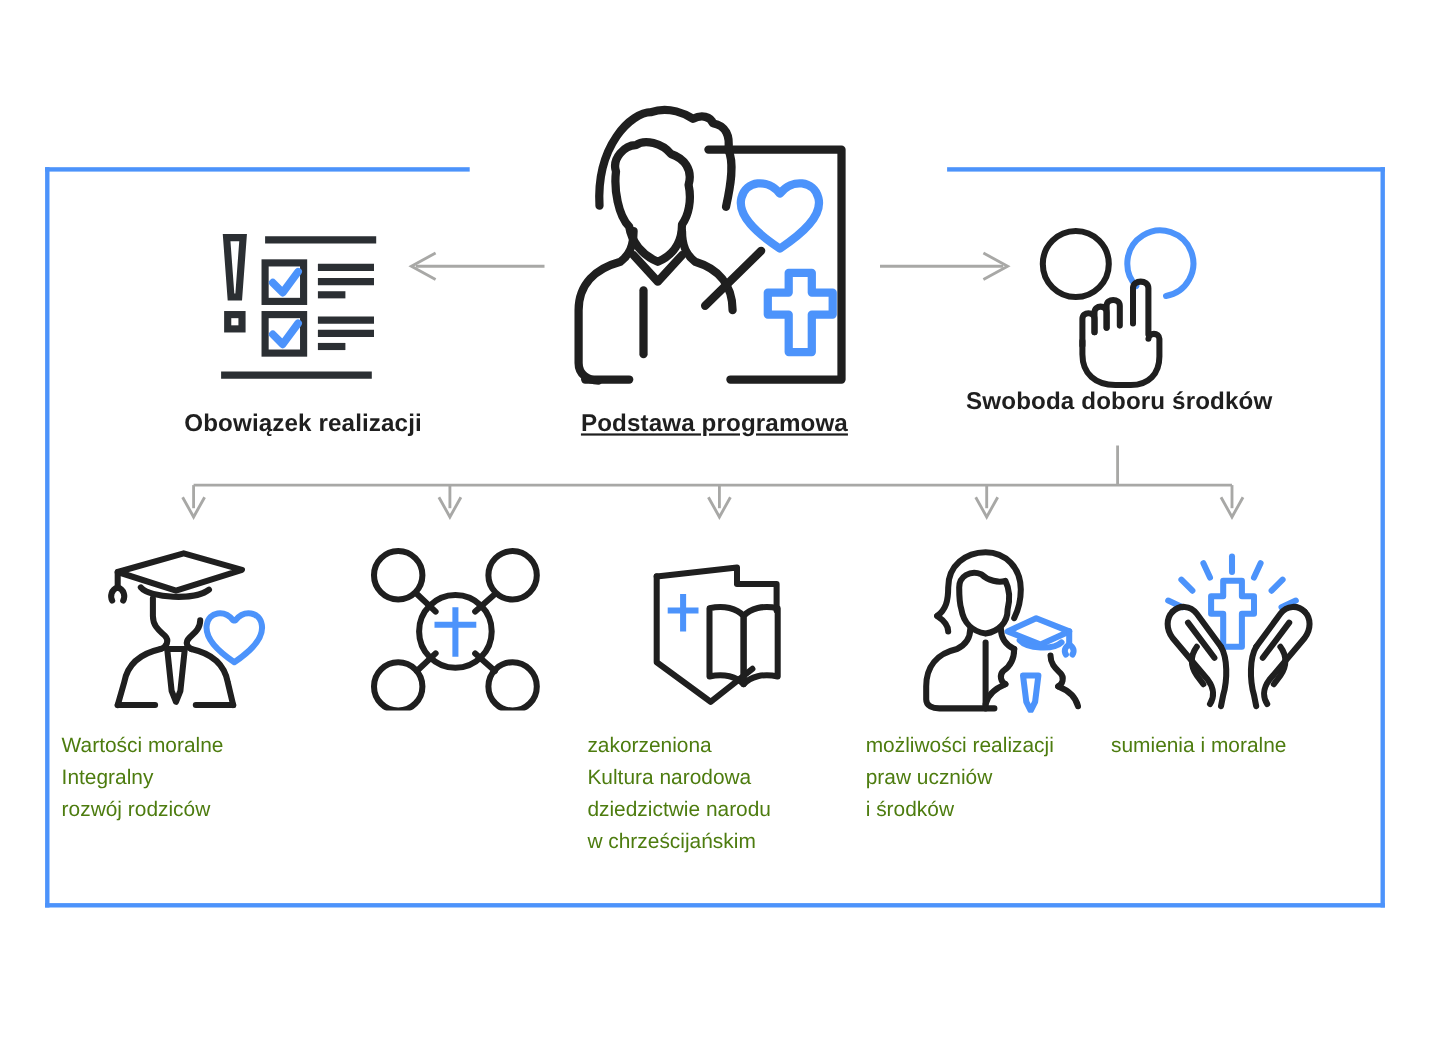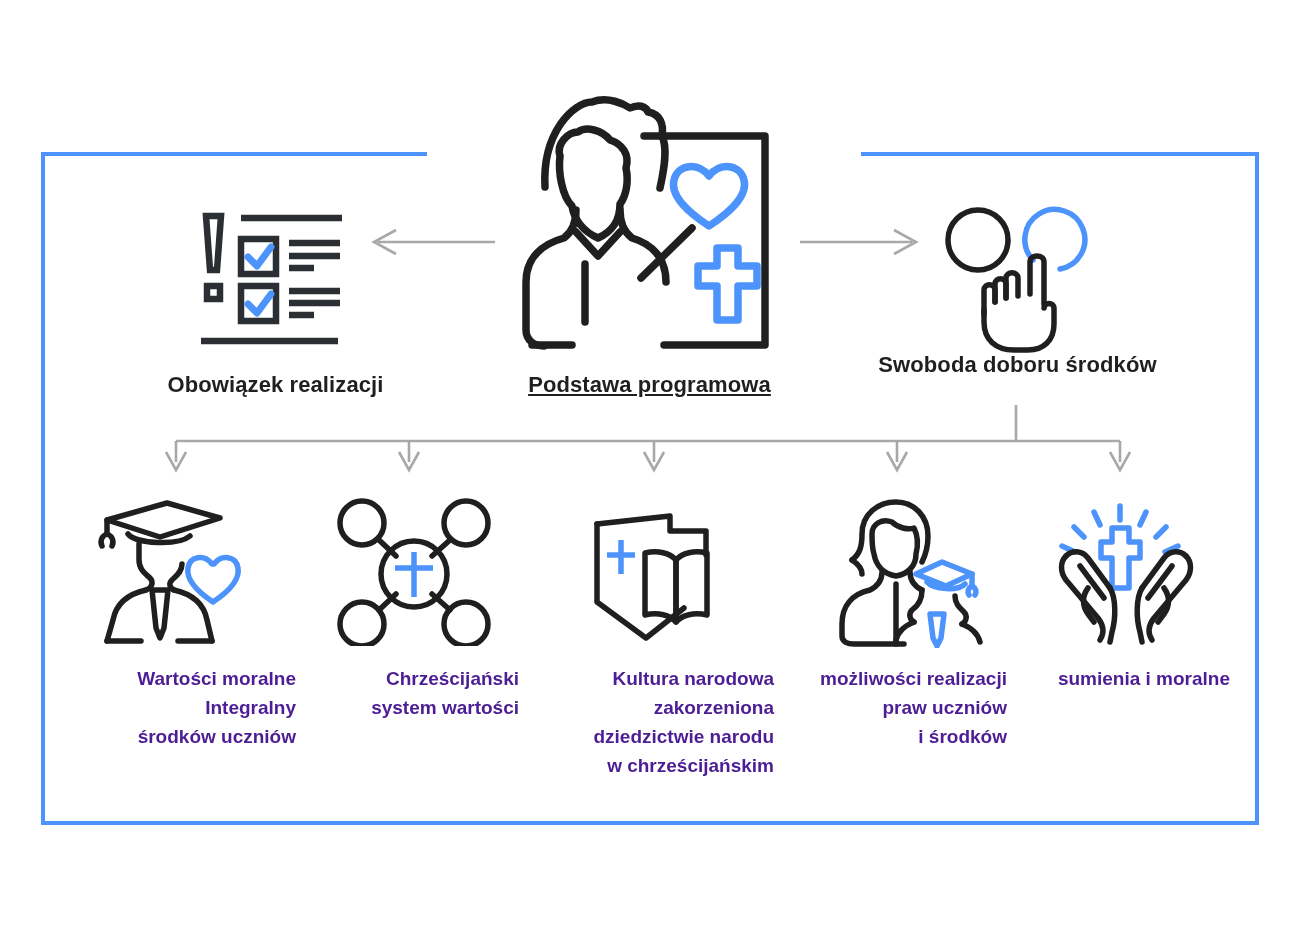--- a/index.html
+++ b/index.html
@@ -34,25 +34,25 @@
     position: absolute;
     text-align: center;
     font-size: 22px;
     font-weight: bold;
     color: #1f1f1f;
     letter-spacing: 0.1px;
     white-space: nowrap;
   }
   .bottom-label {
     position: absolute;
-    text-align: right;
+    text-align: left;
     font-size: 19px;
-    font-weight: bold;
+    font-weight: normal;
     line-height: 29px;
-    color: #4c1d95;
+    color: #4d7c0f;
   }
   .bottom-label .ln { display: block; }
 
   .svg-layer { position: absolute; left: 0; top: 0; }
 </style>
 </head>
 <body>
 
 <div id="stage">
 
@@ -289,31 +289,27 @@
       <path d="M132 64 C126 58 116 58 110 66 L88 96"></path>
       <path d="M118 74 L94 106"></path>
       <path d="M110 96 C116 104 116 114 110 122 L104 130"></path>
       <path d="M88 96 C82 106 82 126 86 140 L88 150"></path>
     </g>
   </svg>
 
   <div class="bottom-label" style="left:56px; top:664px; width:240px;">
     <span class="ln">Wartości moralne</span>
     <span class="ln">Integralny</span>
-    <span class="ln">środków uczniów</span>
+    <span class="ln">rozwój rodziców</span>
   </div>
 
-  <div class="bottom-label" style="left:299px; top:664px; width:220px;">
-    <span class="ln">Chrześcijański</span>
-    <span class="ln">system wartości</span>
-  </div>
 
   <div class="bottom-label" style="left:534px; top:664px; width:240px;">
+    <span class="ln">zakorzeniona</span>
     <span class="ln">Kultura narodowa</span>
-    <span class="ln">zakorzeniona</span>
     <span class="ln">dziedzictwie narodu</span>
     <span class="ln">w chrześcijańskim</span>
   </div>
 
   <div class="bottom-label" style="left:787px; top:664px; width:220px;">
     <span class="ln">możliwości realizacji</span>
     <span class="ln">praw uczniów</span>
     <span class="ln">i środków</span>
   </div>
 

